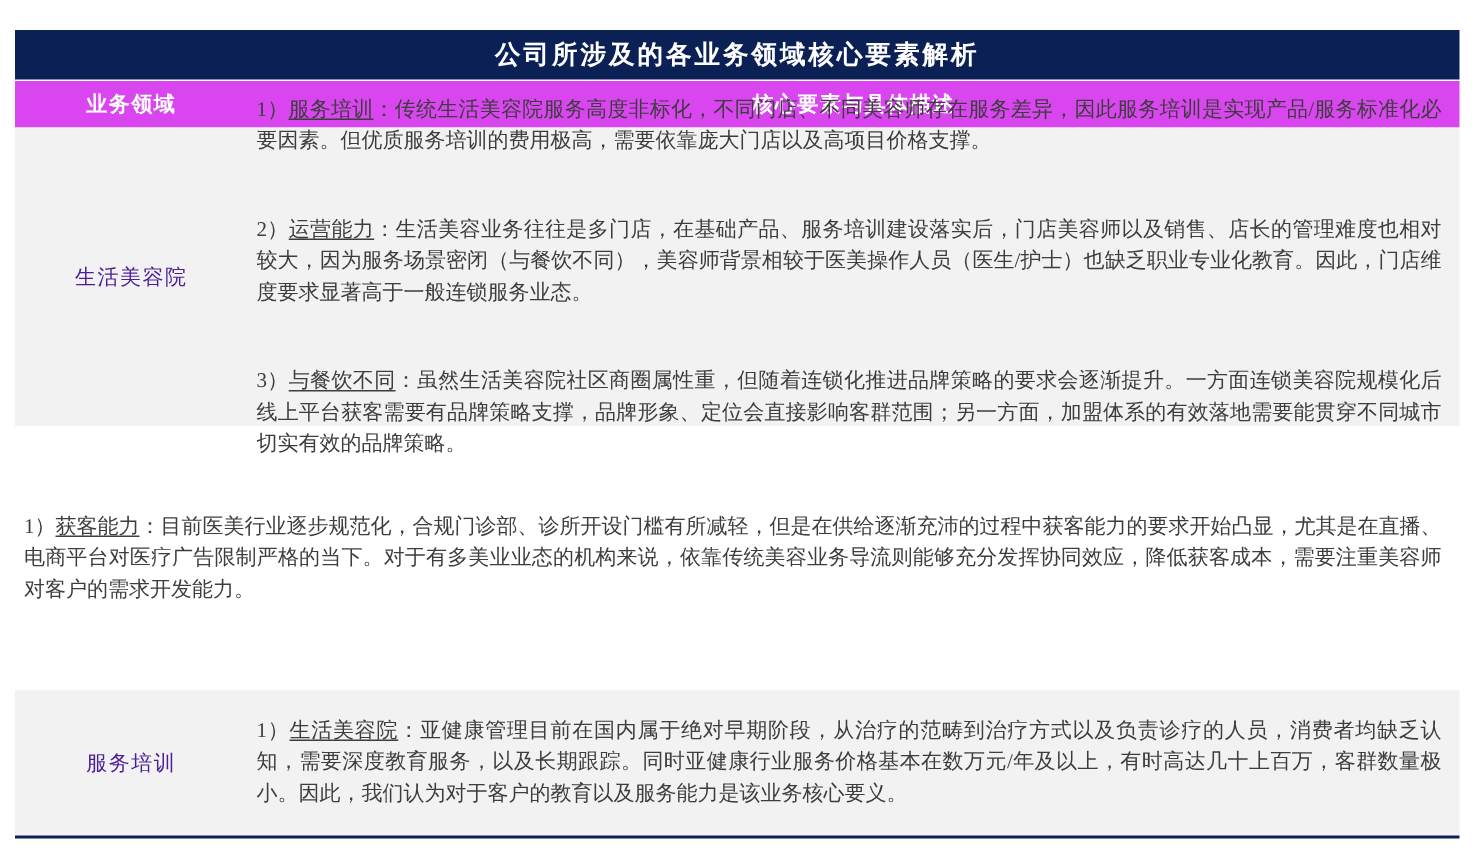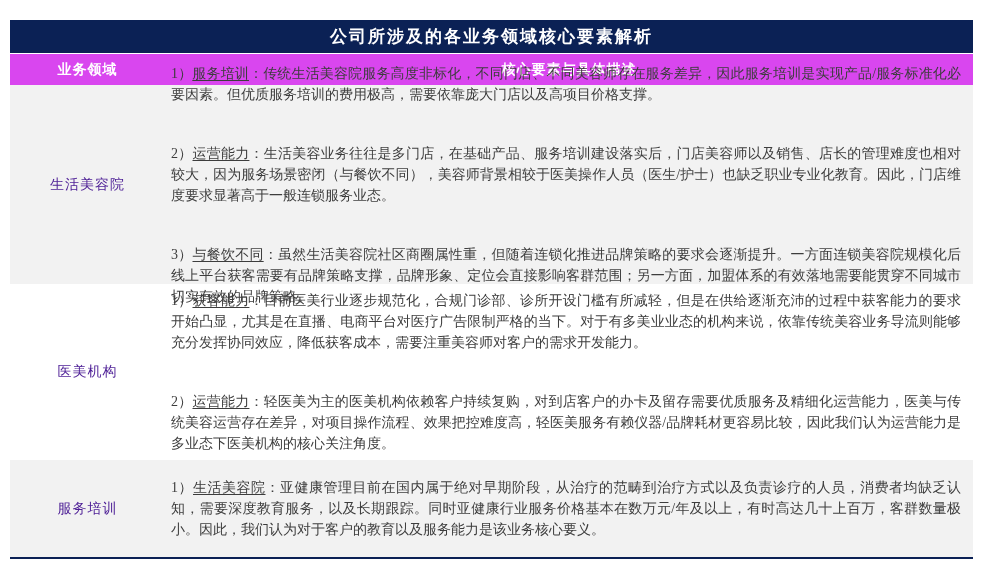--- a/index.html
+++ b/index.html
@@ -64,24 +64,22 @@
     <div class="row row-1 alt">
       <div class="cell-field">生活美容院</div>
       <div class="cell-desc">
         <p class="point"><span>1）</span><span class="kw">服务培训</span><span>：传统生活美容院服务高度非标化，不同门店、不同美容师存在服务差异，因此服务培训是实现产品/服务标准化必要因素。但优质服务培训的费用极高，需要依靠庞大门店以及高项目价格支撑。</span></p>
         <p class="point"><span>2）</span><span class="kw">运营能力</span><span>：生活美容业务往往是多门店，在基础产品、服务培训建设落实后，门店美容师以及销售、店长的管理难度也相对较大，因为服务场景密闭（与餐饮不同），美容师背景相较于医美操作人员（医生/护士）也缺乏职业专业化教育。因此，门店维度要求显著高于一般连锁服务业态。</span></p>
         <p class="point"><span>3）</span><span class="kw">与餐饮不同</span><span>：虽然生活美容院社区商圈属性重，但随着连锁化推进品牌策略的要求会逐渐提升。一方面连锁美容院规模化后线上平台获客需要有品牌策略支撑，品牌形象、定位会直接影响客群范围；另一方面，加盟体系的有效落地需要能贯穿不同城市切实有效的品牌策略。</span></p>
       </div>
     </div>
 
     <div class="row row-2">
-      <div class="cell-field">医美机构</div>
       <div class="cell-desc">
         <p class="point"><span>1）</span><span class="kw">获客能力</span><span>：目前医美行业逐步规范化，合规门诊部、诊所开设门槛有所减轻，但是在供给逐渐充沛的过程中获客能力的要求开始凸显，尤其是在直播、电商平台对医疗广告限制严格的当下。对于有多美业业态的机构来说，依靠传统美容业务导流则能够充分发挥协同效应，降低获客成本，需要注重美容师对客户的需求开发能力。</span></p>
-        <p class="point"><span>2）</span><span class="kw">运营能力</span><span>：轻医美为主的医美机构依赖客户持续复购，对到店客户的办卡及留存需要优质服务及精细化运营能力，医美与传统美容运营存在差异，对项目操作流程、效果把控难度高，轻医美服务有赖仪器/品牌耗材更容易比较，因此我们认为运营能力是多业态下医美机构的核心关注角度。</span></p>
       </div>
     </div>
 
     <div class="row row-3 alt">
       <div class="cell-field">服务培训</div>
       <div class="cell-desc">
         <p class="point"><span>1）</span><span class="kw">生活美容院</span><span>：亚健康管理目前在国内属于绝对早期阶段，从治疗的范畴到治疗方式以及负责诊疗的人员，消费者均缺乏认知，需要深度教育服务，以及长期跟踪。同时亚健康行业服务价格基本在数万元/年及以上，有时高达几十上百万，客群数量极小。因此，我们认为对于客户的教育以及服务能力是该业务核心要义。</span></p>
       </div>
     </div>
 

